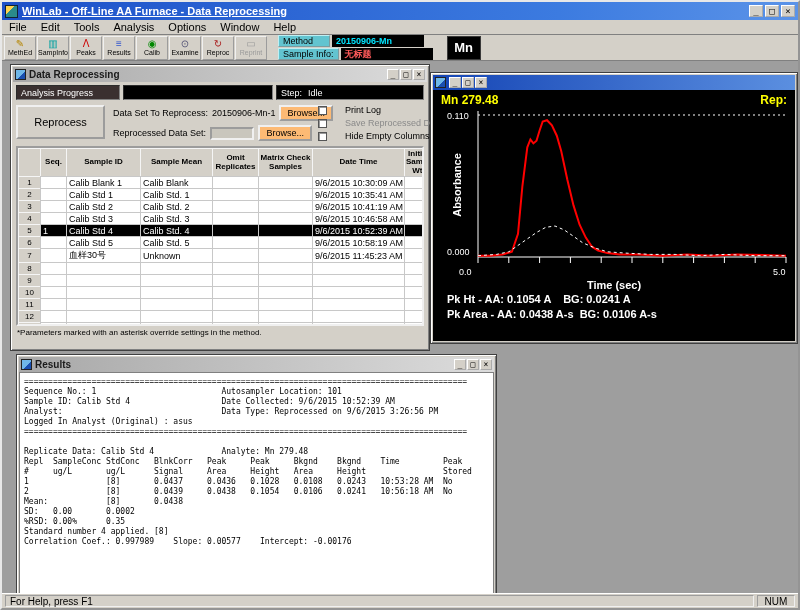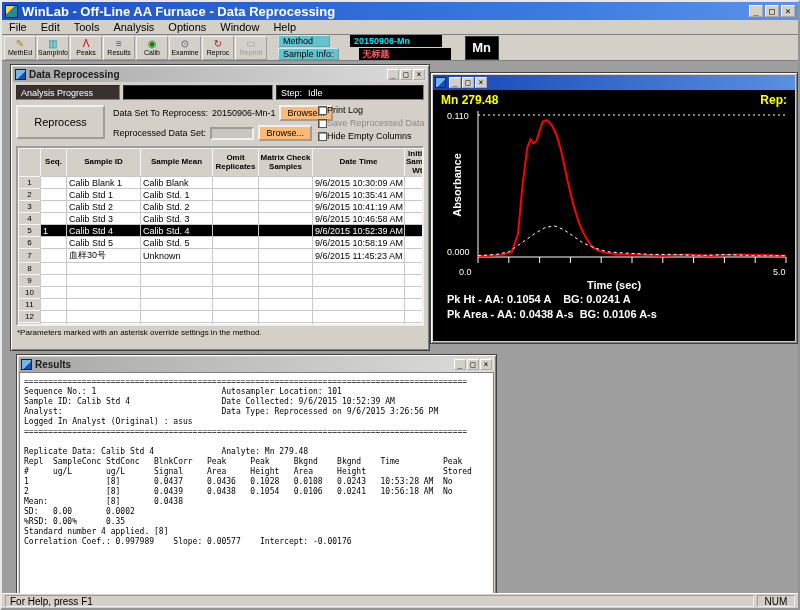--- a/index.html
+++ b/index.html
@@ -5,41 +5,41 @@
   * { margin:0; padding:0; box-sizing:border-box; }
   body { font-family:"Liberation Sans", sans-serif; background:#555; }
   .app { width:800px; height:610px; position:relative; background:#d4d0c8;
          border:2px outset #e8e8e8; display:flex; flex-direction:column; overflow:hidden; }
 
   
   .titlebar { height:18px; background:linear-gradient(90deg,#1c50c8,#3c7be0 70%,#5b93e8);
               display:flex; align-items:center; padding:0 3px; flex:0 0 auto; }
   .titlebar .app-icon { width:13px; height:13px; margin-right:4px;
               background:linear-gradient(135deg,#ffd24d 0 40%,#2a8a8a 40% 100%); border:1px solid #123; }
-  .titlebar .title-text { color:#fff; font-size:13px; font-weight:bold; flex:1;
-              white-space:nowrap; overflow:hidden; }
+  .titlebar .title-text { color:#fff; font-size:11px; font-weight:bold; flex:1;
+              white-space:nowrap; overflow:hidden;text-decoration:underline; }
   .winbtn { width:14px; height:12px; background:#d4d0c8; border:1px outset #fff;
             font-size:9px; line-height:10px; text-align:center; margin-left:2px; color:#000;
             font-family:"DejaVu Sans Mono",monospace; }
 
   
   .menubar { height:15px; display:flex; align-items:center; background:#d4d0c8;
              border-bottom:1px solid #808080; flex:0 0 auto; }
   .menu-item { font-size:11px; padding:0 7px; color:#000; }
 
   
   .toolbar { height:26px; background:#d4d0c8; display:flex; align-items:center;
              border-bottom:1px solid #808080; padding:0 2px; flex:0 0 auto; }
   .tbtn { width:32px; height:24px; display:flex; flex-direction:column; align-items:center;
           justify-content:center; border:1px outset #f0f0f0; margin-right:1px; background:#d4d0c8; }
   .tbtn-icon { font-size:10px; line-height:11px; }
   .tbtn-label { font-size:7px; line-height:8px; color:#000; white-space:nowrap; }
   .tbtn.disabled .tbtn-label, .tbtn.disabled .tbtn-icon { color:#9a9a9a !important; }
   .method-block { display:flex; flex-direction:column; gap:1px; margin-left:10px; }
-  .mrow { display:flex; gap:20px; align-items:center; }
+  .mrow { display:flex; gap:2px; align-items:center; }
   .mlabel { background:#62c4d0; border:1px outset #bfeef2; font-size:9px; padding:0 4px;
             height:12px; line-height:11px; color:#000; min-width:52px; }
   .mvalue { background:#000; height:12px; line-height:12px; font-size:9px; font-weight:bold;
             padding:0 4px; min-width:92px; }
   .mvalue.method { color:#00e5ff; }
   .mvalue.sample { color:#ff5a5a; }
   .element-box { width:34px; height:24px; background:#000; color:#fff; font-weight:bold;
                  font-size:13px; display:flex; align-items:center; justify-content:center;
                  border:1px solid #3a3a3a; margin-left:14px; }
 
@@ -73,21 +73,21 @@
   .btn { background:#d4d0c8; border:2px outset #f0f0f0; font-size:11px; color:#000;
          text-align:center; }
   #reprocess-btn { width:89px; height:34px; margin-right:8px; flex:0 0 auto; }
   .mid-col { flex:1; display:flex; flex-direction:column; gap:4px; min-width:0; }
   .field-row { display:flex; align-items:center; gap:4px; font-size:9px; white-space:nowrap; }
   .field-row .browse { margin-left:auto; font-size:9px; padding:1px 6px; border:2px outset #f0f0f0;
                        background:#fdba74; flex:0 0 auto; }
   .sunken-field { width:104px; height:13px; border:2px inset #f0f0f0; background:#c9c6bd; }
   .cb-col { width:112px; flex:0 0 auto; display:flex; flex-direction:column; gap:3px;
             padding-left:6px; }
-  .cbrow { display:flex; align-items:center; gap:0; font-size:9px; color:#000; white-space:nowrap; }
+  .cbrow { display:flex; align-items:center; gap:18px; font-size:9px; color:#000; white-space:nowrap; }
   .cbrow.disabled { color:#8a8a8a; }
   .cbbox { width:9px; height:9px; background:#fff; border:1px solid #555;
            box-shadow: inset 1px 1px 0 #999; flex:0 0 auto; }
   .table-wrap { border:2px inset #f0f0f0; background:#fff; overflow:hidden; height:180px; }
   table.grid { border-collapse:collapse; table-layout:fixed; width:414px; }
   table.grid th { background:#d4d0c8; border:1px outset #f5f5f5; font-size:8px; font-weight:bold;
                   line-height:1.05; padding:1px; height:22px; overflow:hidden; }
   table.grid td { border:1px solid #c8c8c8; font-size:9px; height:12px; padding:0 2px;
                   white-space:nowrap; overflow:hidden; background:#fff; color:#000; }
   table.grid td.rownum { background:#d4d0c8; border:1px outset #f5f5f5; text-align:center;

